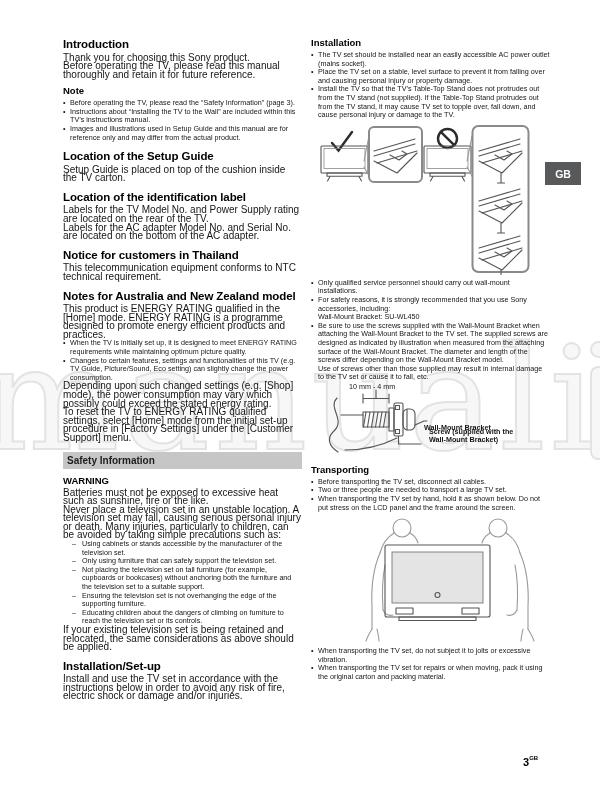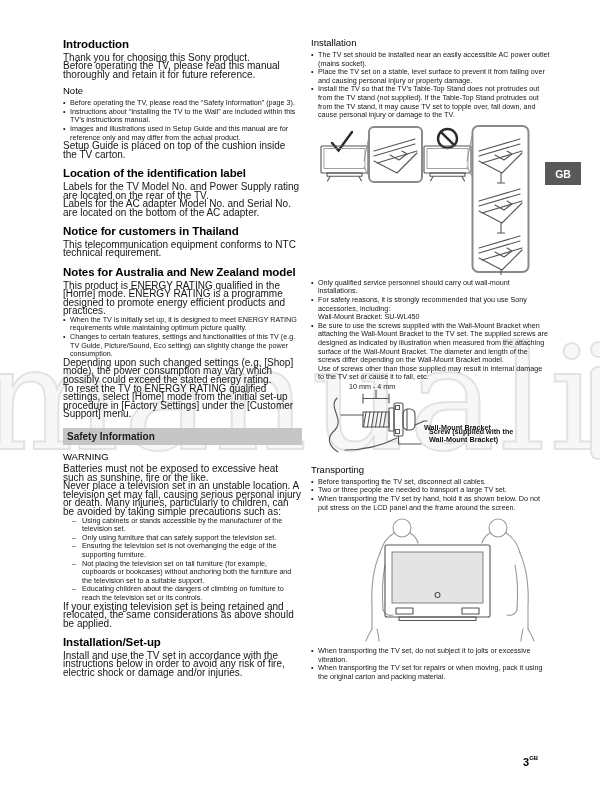--- a/index.html
+++ b/index.html
@@ -37,21 +37,21 @@
   .content {
     position:absolute; left:63px; top:38px; width:487px; z-index:1;
     display:flex; gap:9px;
   }
   .col { width:239px; }
   .h1 {
     font-size:11.5px; font-weight:700; color:#000;
     margin:8px 0 3px 0; line-height:12.5px; letter-spacing:-0.1px;
   }
   .h2 {
-    font-size:9.5px; font-weight:400; color:#000;
+    font-size:9.5px; font-weight:700; color:#000;
     margin:7px 0 2.5px 0; line-height:10.5px;
   }
   .col > :first-child { margin-top:0; }
   .body {
     font-size:10px; line-height:8.6px; margin:0;
     white-space:pre-line; color:#151515;
   }
   .bullet {
     position:relative; padding-left:7px;
     font-size:7.2px; line-height:8.6px; white-space:pre-line; color:#151515;
@@ -107,20 +107,21 @@
 
       <h1 class="h1">Introduction</h1>
       <p class="body">Thank you for choosing this Sony product.
 Before operating the TV, please read this manual thoroughly and retain it for future reference.</p>
 
       <h2 class="h2">Note</h2>
       <div class="bullet">Before operating the TV, please read the “Safety Information” (page 3).</div>
       <div class="bullet">Instructions about “Installing the TV to the Wall” are included within this TV’s instructions manual.</div>
       <div class="bullet">Images and illustrations used in Setup Guide and this manual are for reference only and may differ from the actual product.</div>
 
+      <h1 class="h1">Location of the Setup Guide</h1>
       <p class="body">Setup Guide is placed on top of the cushion inside the TV carton.</p>
 
       <h1 class="h1">Location of the identification label</h1>
       <p class="body">Labels for the TV Model No. and Power Supply rating are located on the rear of the TV.
 Labels for the AC adapter Model No. and Serial No. are located on the bottom of the AC adapter.</p>
 
       <h1 class="h1">Notice for customers in Thailand</h1>
       <p class="body">This telecommunication equipment conforms to NTC technical requirement.</p>
 
       <h1 class="h1">Notes for Australia and New Zealand model</h1>
@@ -130,22 +131,22 @@
       <p class="body">Depending upon such changed settings (e.g. [Shop] mode), the power consumption may vary which possibly could exceed the stated energy rating.
 To reset the TV to ENERGY RATING qualified settings, select [Home] mode from the initial set-up procedure in [Factory Settings] under the [Customer Support] menu.</p>
 
       <div class="banner">Safety Information</div>
 
       <h2 class="h2">WARNING</h2>
       <p class="body">Batteries must not be exposed to excessive heat such as sunshine, fire or the like.
 Never place a television set in an unstable location. A television set may fall, causing serious personal injury or death. Many injuries, particularly to children, can be avoided by taking simple precautions such as:</p>
       <div class="dash">Using cabinets or stands accessible by the manufacturer of the television set.</div>
       <div class="dash">Only using furniture that can safely support the television set.</div>
+      <div class="dash">Not placing the television set on tall furniture (for example, cupboards or bookcases) without anchoring both the furniture and the television set to a suitable support.</div>
       <div class="dash">Ensuring the television set is not overhanging the edge of the supporting furniture.</div>
-      <div class="dash">Not placing the television set on tall furniture (for example, cupboards or bookcases) without anchoring both the furniture and the television set to a suitable support.</div>
       <div class="dash">Educating children about the dangers of climbing on furniture to reach the television set or its controls.</div>
       <p class="body">If your existing television set is being retained and relocated, the same considerations as above should be applied.</p>
 
       <h1 class="h1">Installation/Set-up</h1>
       <p class="body">Install and use the TV set in accordance with the instructions below in order to avoid any risk of fire, electric shock or damage and/or injuries.</p>
     </div>
 
     <div class="col">
 
       <h2 class="h2">Installation</h2>

